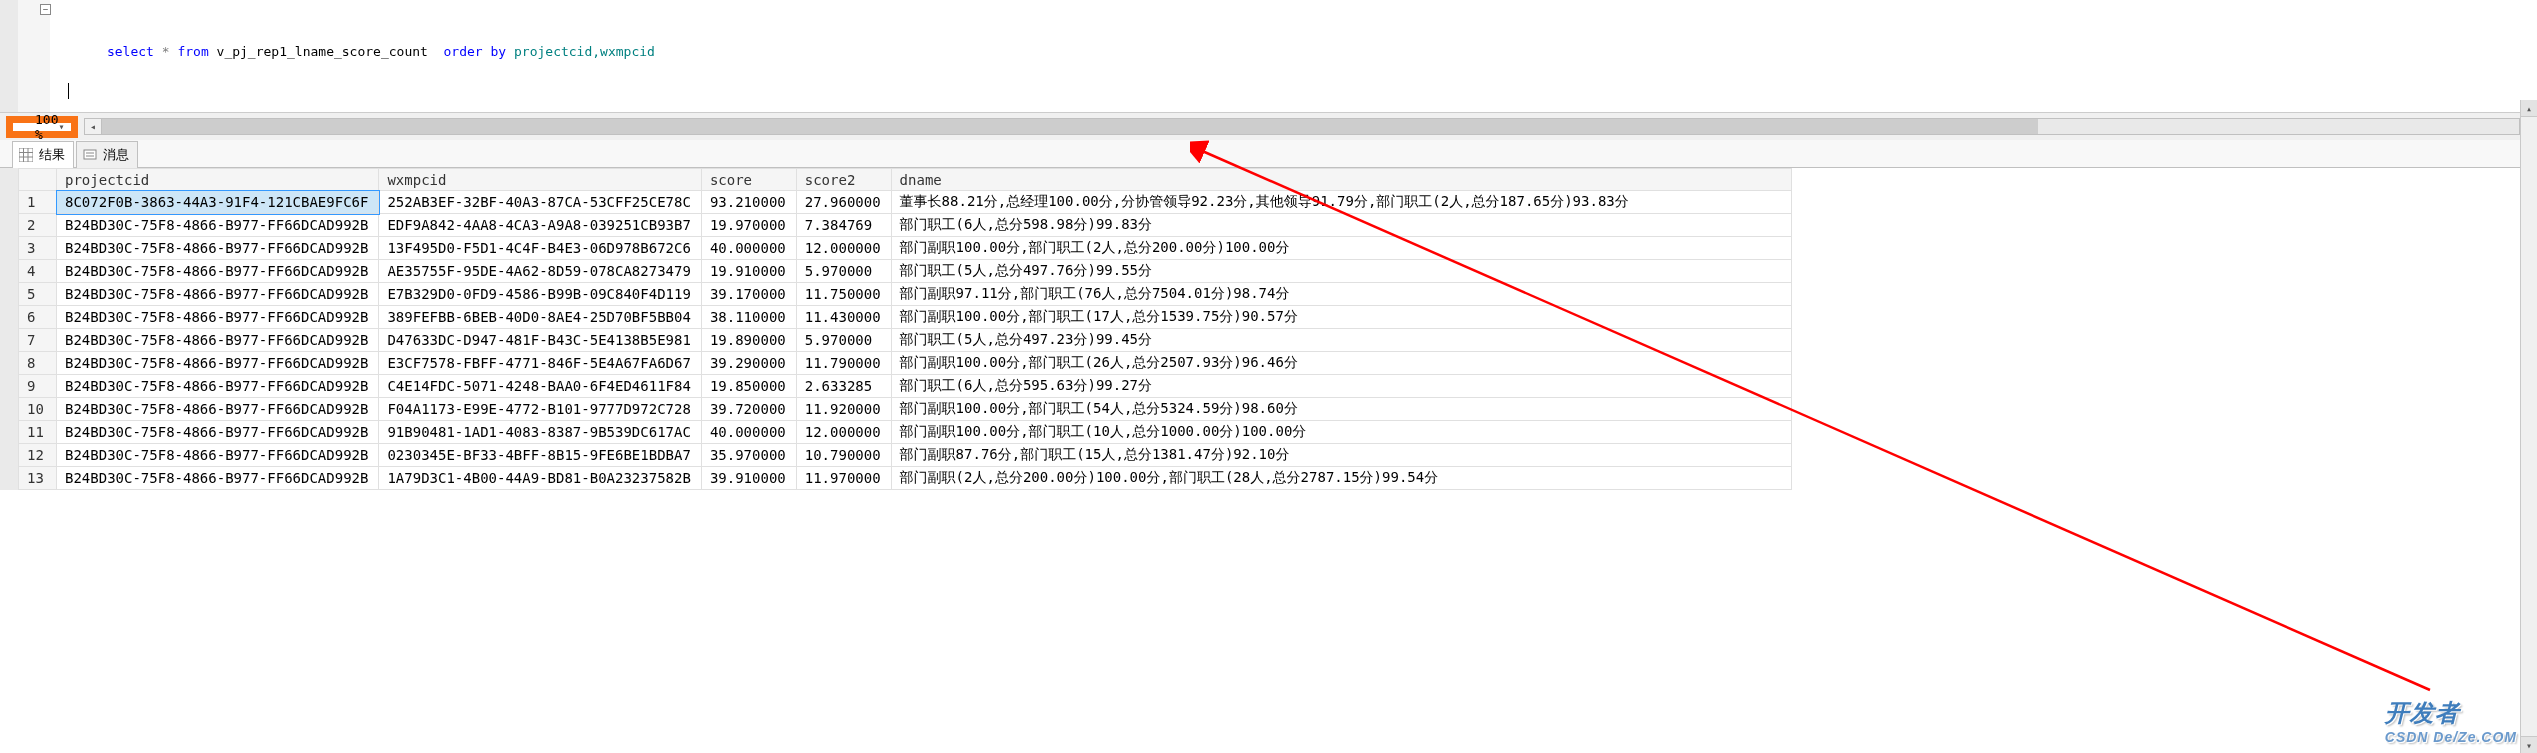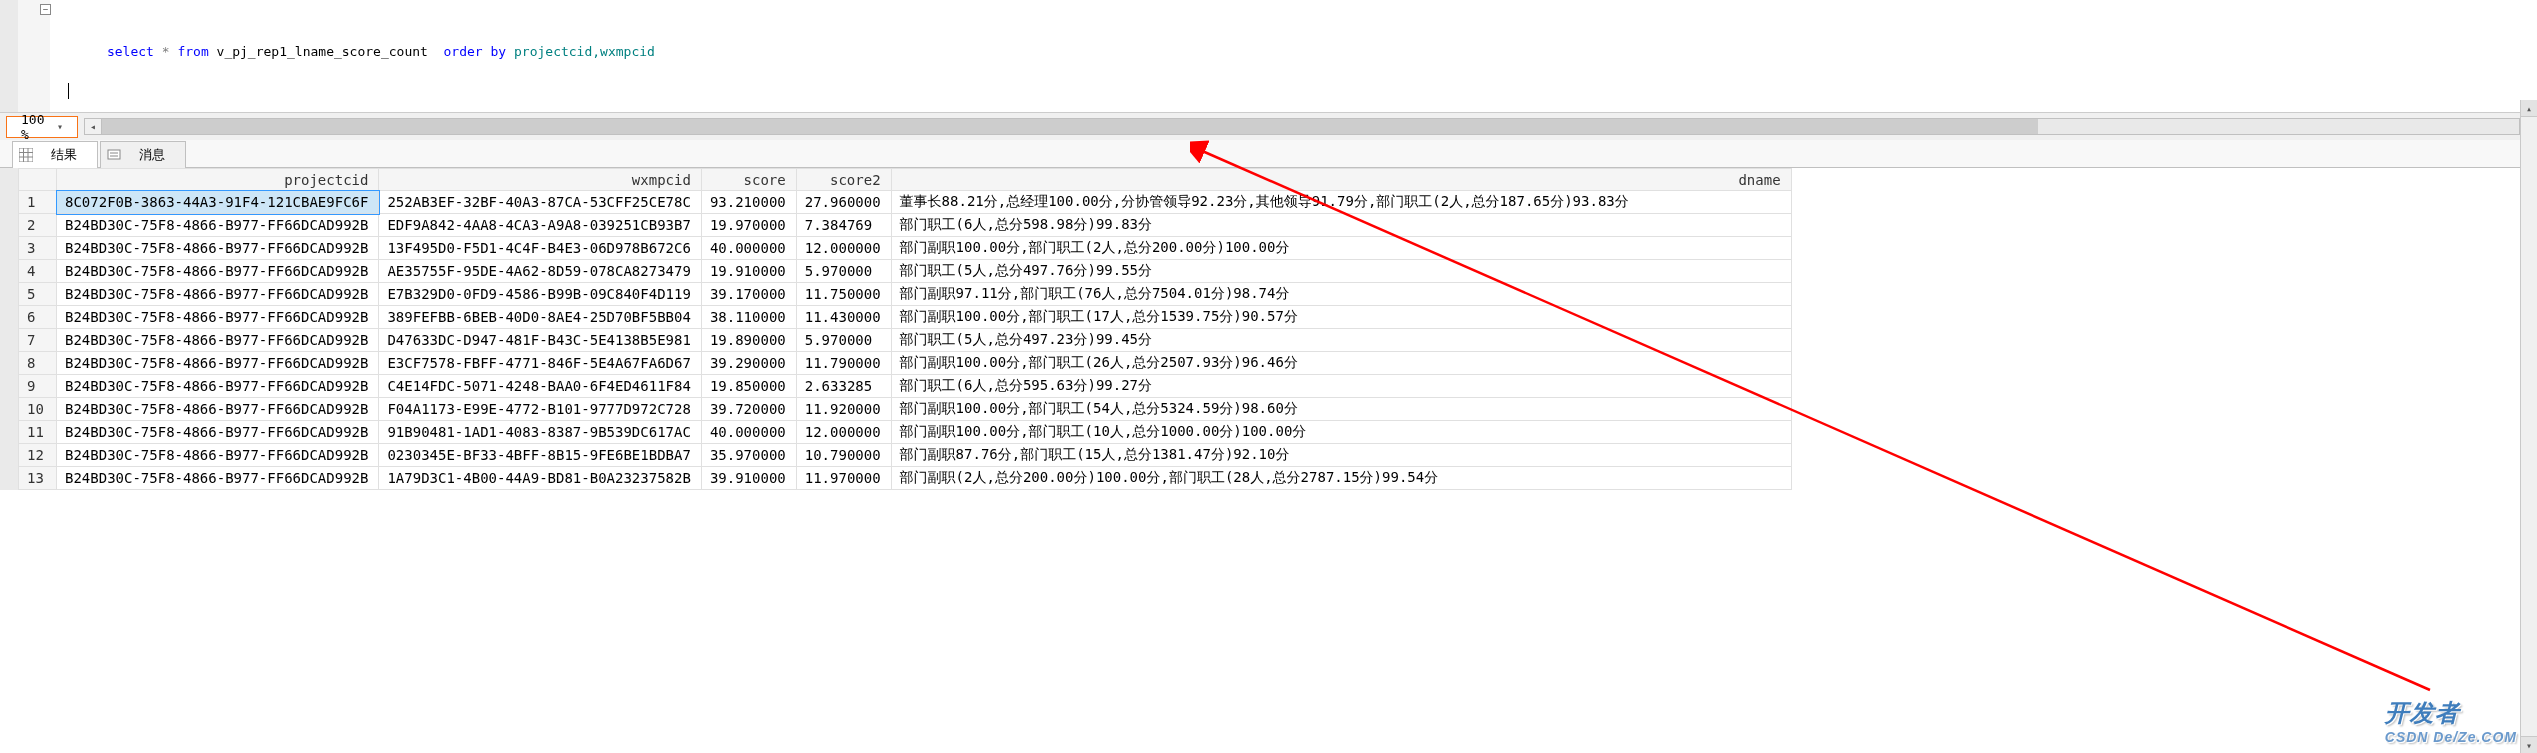--- a/index.html
+++ b/index.html
@@ -59,28 +59,28 @@
   }
 
   .zoom-bar {
     display: flex;
     align-items: center;
     border-top: 1px solid #ccc;
     background: #f0f0f0;
     height: 28px;
   }
   .zoom-select {
-    border: 1px solid #f97316;
+    border: 7px solid #f97316;
     background: #fff;
     height: 22px;
     margin-left: 6px;
     width: 72px;
     display: flex;
     align-items: center;
-    padding: 0 14px;
+    padding: 0 22px;
     justify-content: space-between;
   }
   .zoom-select .arrow { font-size: 10px; color: #555; }
   .hscroll-track {
     flex: 1;
     height: 17px;
     background: #e9e9e9;
     border: 1px solid #c0c0c0;
     margin-left: 6px;
     position: relative;
@@ -107,22 +107,22 @@
     display: flex;
     align-items: flex-end;
     background: #f8f8f8;
     border-bottom: 1px solid #c0c0c0;
     padding-left: 12px;
     height: 28px;
   }
   .tab {
     display: flex;
     align-items: center;
-    gap: 18px;
-    padding: 4px 20px 4px 6px;
+    gap: 6px;
+    padding: 4px 8px 4px 6px;
     border: 1px solid #c0c0c0;
     border-bottom: none;
     background: #fff;
     margin-right: 2px;
     font-family: "Microsoft YaHei", sans-serif;
     font-size: 13px;
     position: relative;
     top: 1px;
   }
   .tab.inactive { background: #f0f0f0; }
@@ -142,21 +142,20 @@
     border: 1px solid #e0e0e0;
     padding: 2px 10px 2px 8px;
     text-align: left;
     white-space: nowrap;
     height: 22px;
   }
   table.grid th {
     background: #f5f5f5;
     font-weight: normal;
     color: #333;
-    text-align: right;
   }
   .rownum {
     background: #f5f5f5;
     text-align: center;
     color: #333;
     min-width: 38px;
   }
   td.selected {
     background: #cde6f7;
     outline: 1px solid #3399ff;

